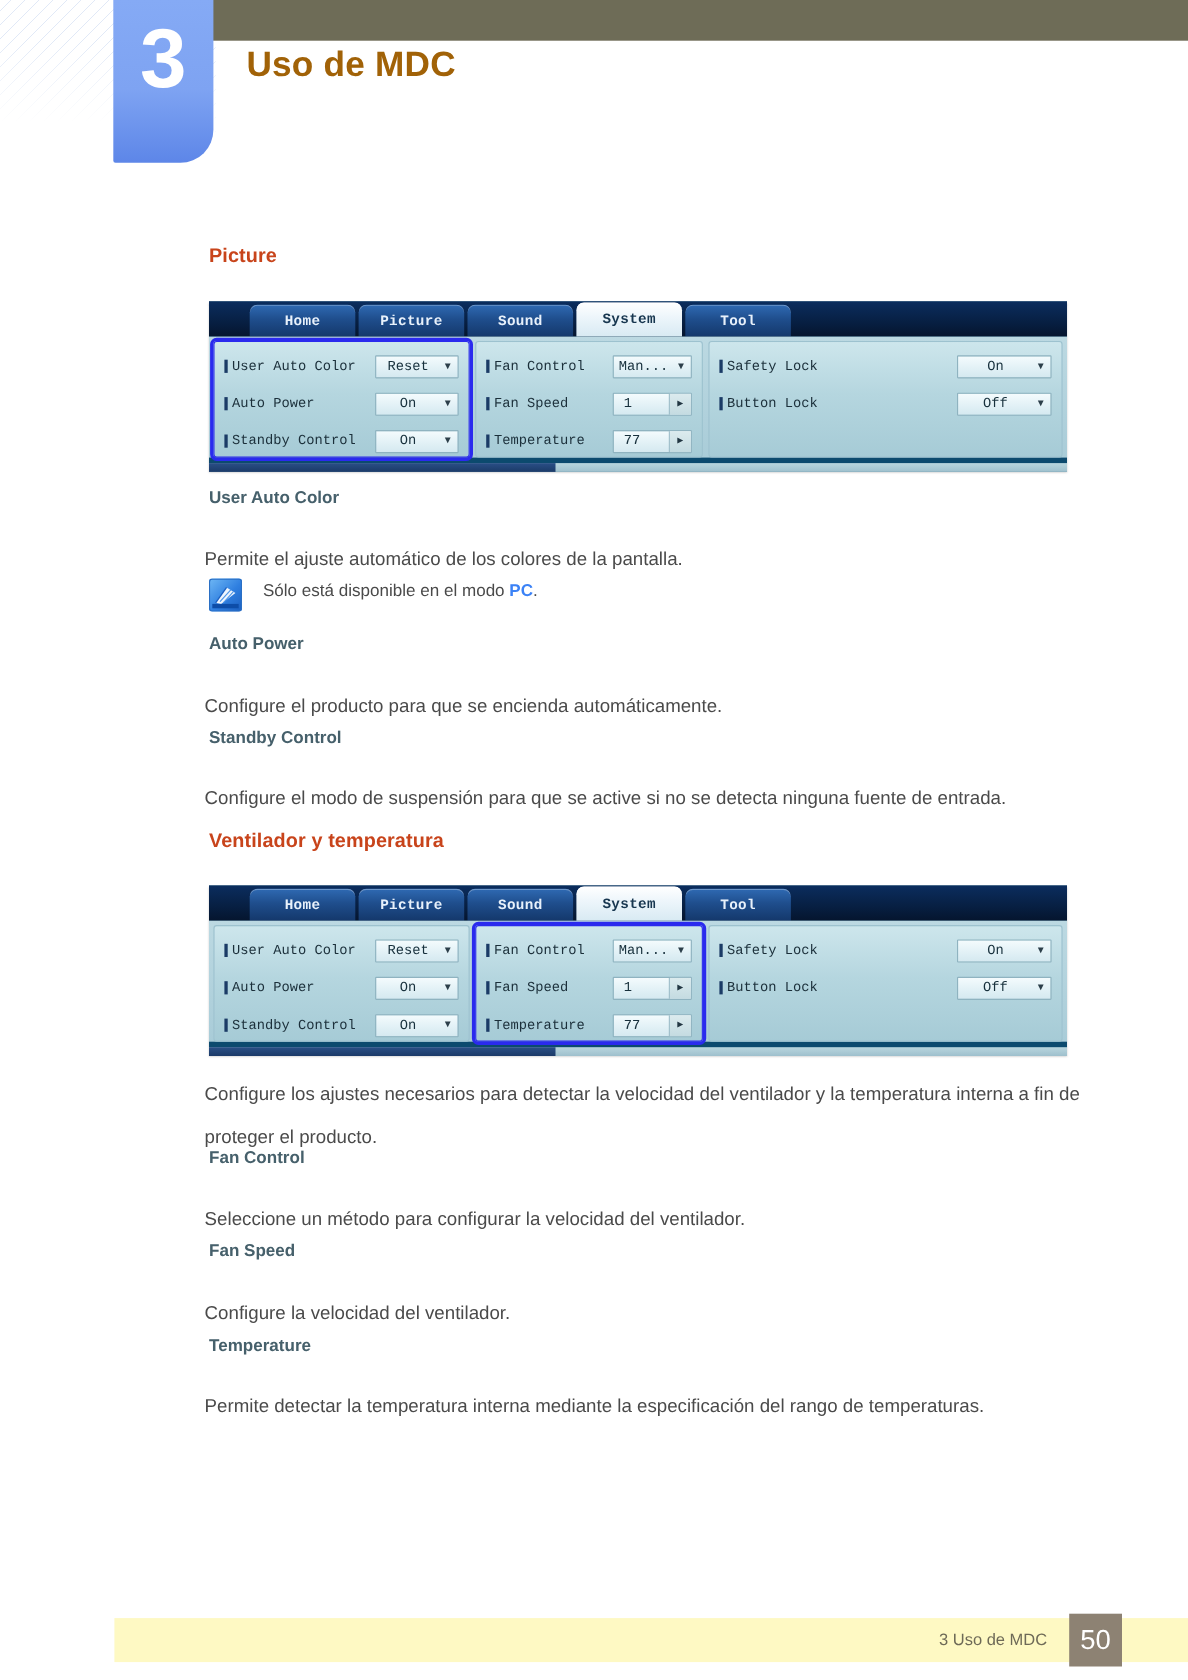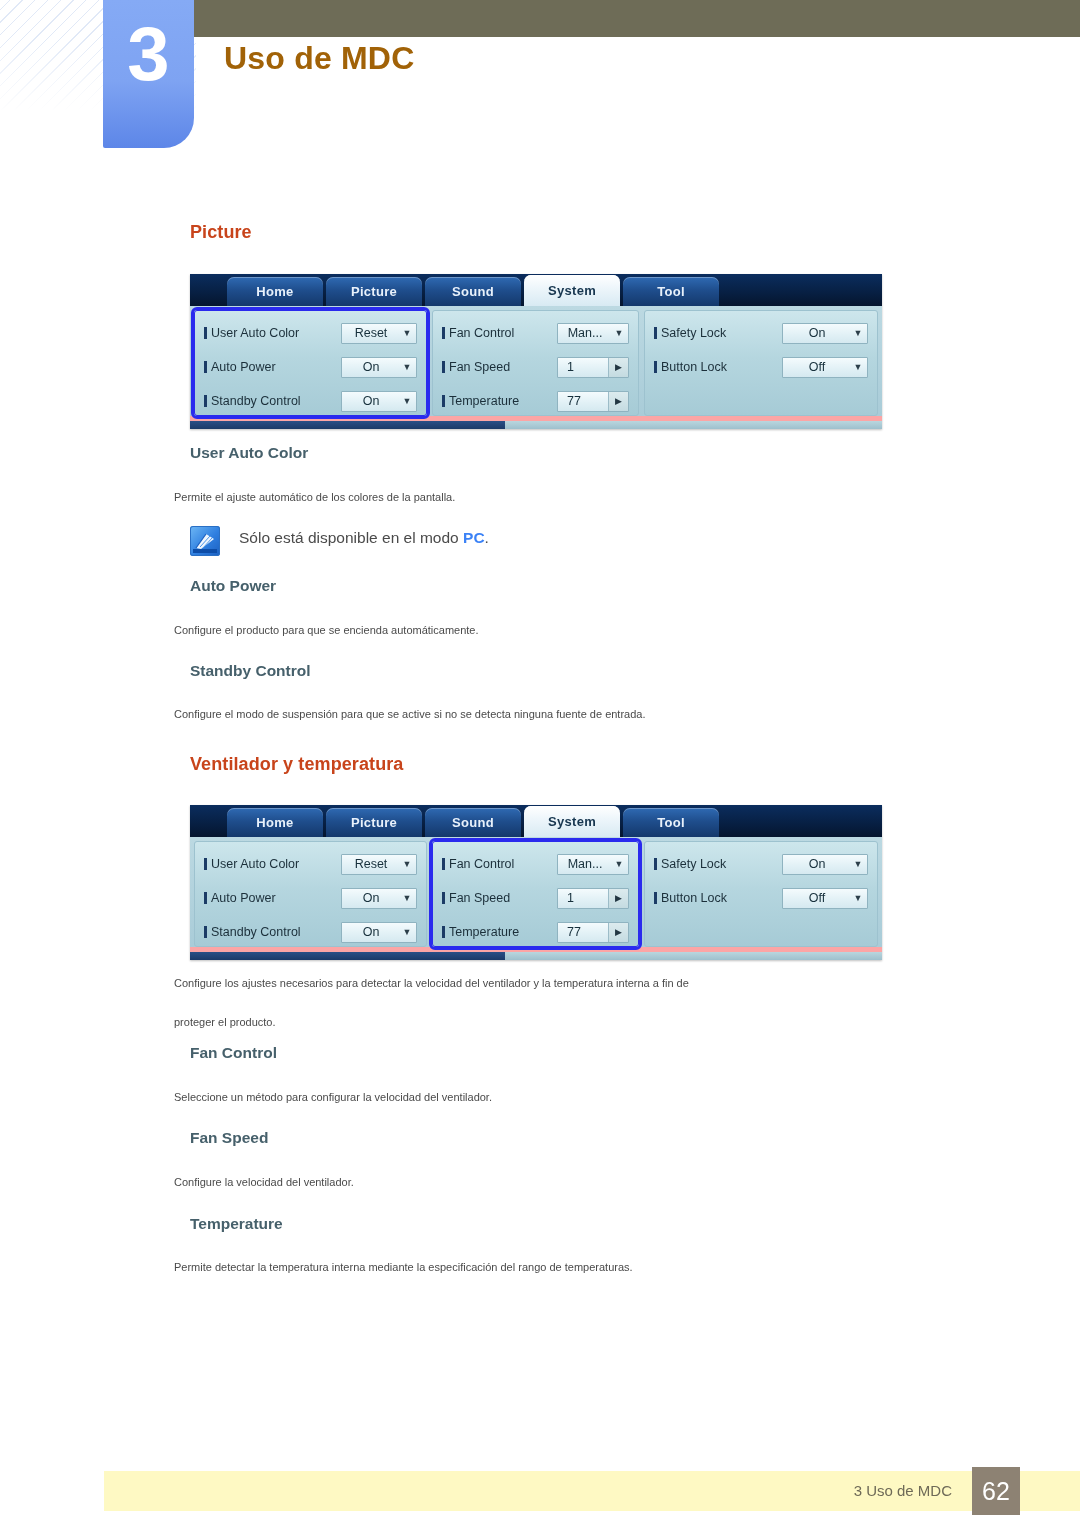--- a/index.html
+++ b/index.html
@@ -48,43 +48,44 @@
   .h-section {
     position: absolute; left: 190px;
     font-size: 18px; font-weight: 700; color: #c8441b;
     letter-spacing: .1px;
   }
   .h-sub {
     position: absolute; left: 190px;
     font-size: 15.5px; font-weight: 700; color: #46606b;
   }
   .para {
-    position: absolute; left: 174px;
-    font-size: 11px; color: #4a4a4a; line-height: 30px;
+    position: absolute; left: 186px;
+    font-size: 17px; color: #4a4a4a; line-height: 30px; margin-top: 12px;
   }
   .note-row { position: absolute; left: 190px; }
   .note-icon {
     position: absolute; left: 0; top: 0; width: 30px; height: 30px;
     border-radius: 3px;
     background: linear-gradient(135deg, #6fb8f5 0%, #2f7fe0 55%, #1b5fc0 100%);
     box-shadow: inset 0 0 0 1px #2a6fc4;
     overflow: hidden;
   }
   .note-icon svg { position:absolute; left:2px; top:2px; }
   .note-text {
     position: absolute; left: 49px; top: 3px;
     font-size: 15.5px; color: #4a4a4a; white-space: nowrap;
   }
   .note-text b { font-weight: 700; color: #3b82f6; }
 
   
   .mdc {
-    position: absolute; left: 190px; width: 692px; height: 155px;
-    background: #fca5a5;
+    position: absolute; left: 190px; width: 780px; height: 155px;
+    background: #0c4a6e;
     box-shadow: 0 1px 2px rgba(0,0,0,.25);
+    font-family: Liberation Mono, monospace;
   }
   .mdc-tabbar {
     position: relative; height: 32px; width: 100%;
     background: linear-gradient(to bottom, #0b2d5e 0%, #071f42 60%, #05152e 100%);
   }
   .mdc-tab {
     position: absolute; top: 3px; height: 29px;
     display: flex; align-items: center; justify-content: center;
     font-size: 13px; font-weight: 700; color: #e8f1fb;
     border-top-left-radius: 7px; border-top-right-radius: 7px;
@@ -429,16 +430,16 @@
   <div class="para" style="top:1082px">Seleccione un método para configurar la velocidad del ventilador.</div>
 
   <div class="h-sub" style="top:1129px">Fan Speed</div>
   <div class="para" style="top:1167px">Configure la velocidad del ventilador.</div>
 
   <div class="h-sub" style="top:1215px">Temperature</div>
   <div class="para" style="top:1252px">Permite detectar la temperatura interna mediante la especificación del rango de temperaturas.</div>
 
   <div class="footer-bar">
     <div class="footer-text">3 Uso de MDC</div>
-    <div class="footer-page">62</div>
+    <div class="footer-page">50</div>
   </div>
 
 </div>
 
 </body></html>

